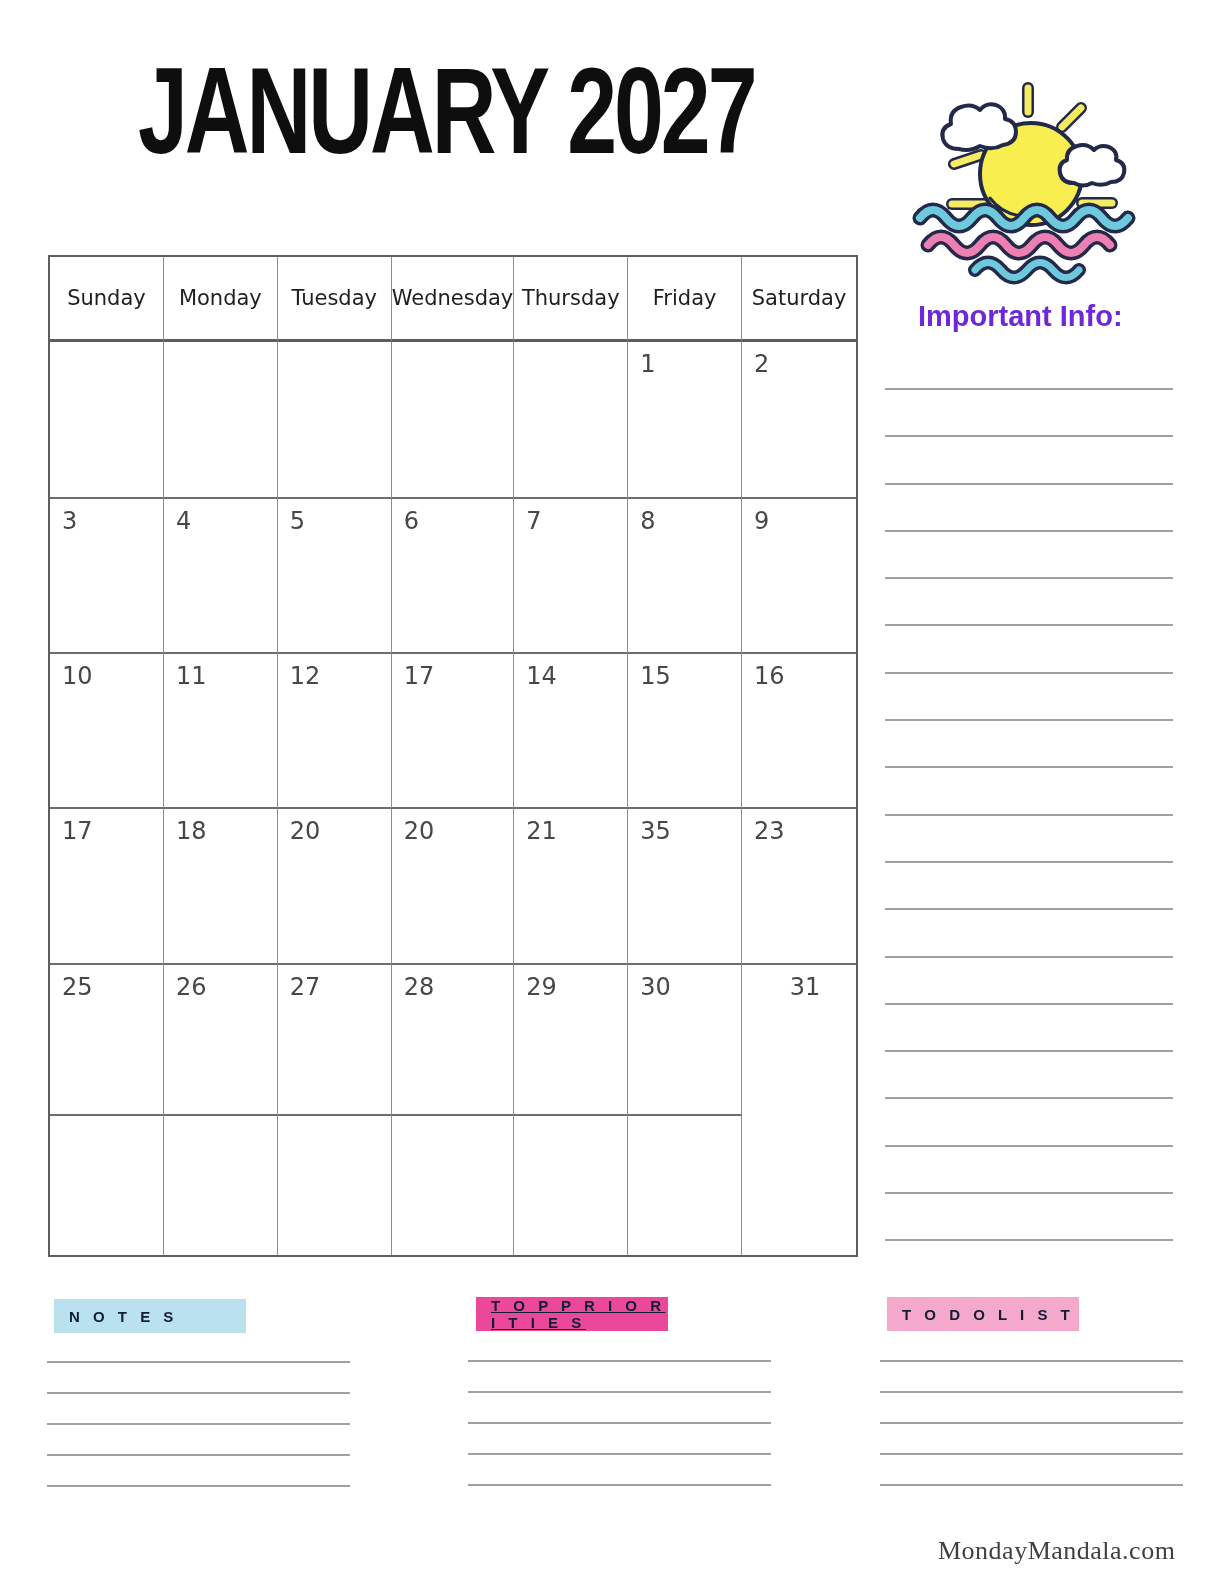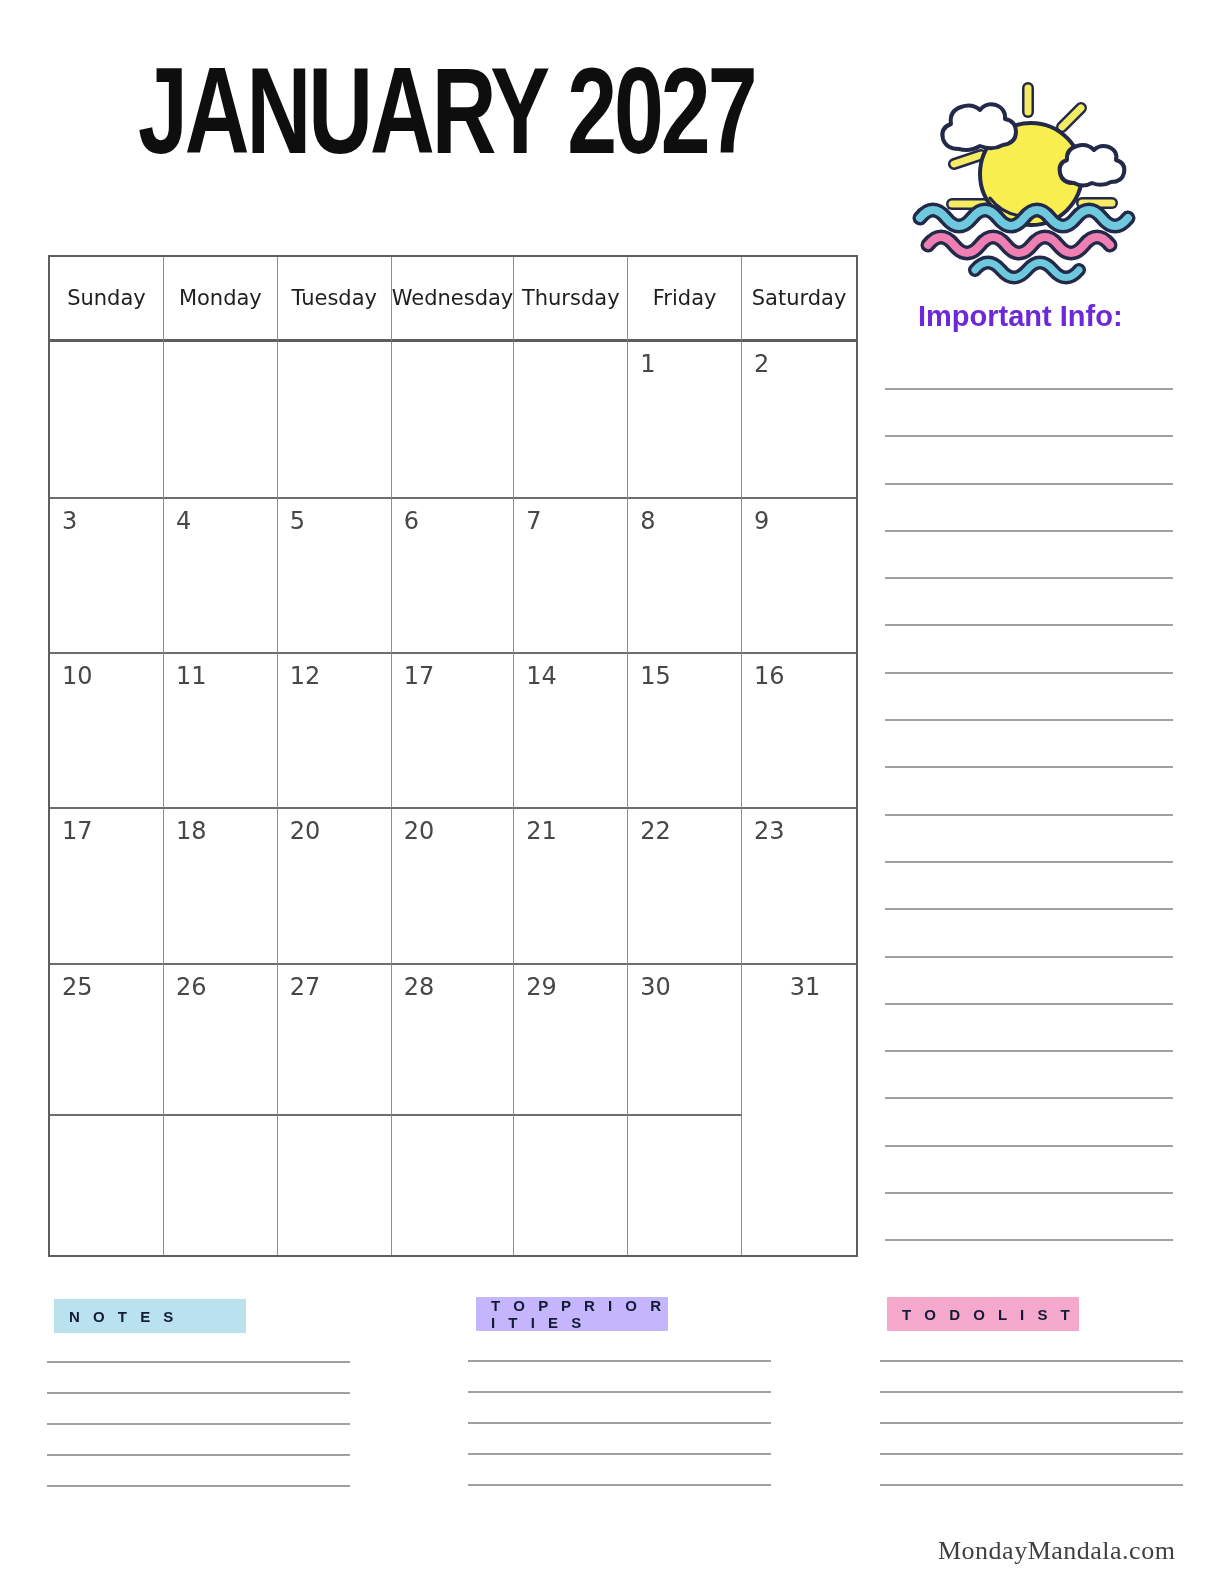--- a/index.html
+++ b/index.html
@@ -166,21 +166,21 @@
       <div class="day">12</div>
       <div class="day">17</div>
       <div class="day">14</div>
       <div class="day">15</div>
       <div class="day">16</div>
       <div class="day">17</div>
       <div class="day">18</div>
       <div class="day">20</div>
       <div class="day">20</div>
       <div class="day">21</div>
-      <div class="day">22</div>
+      <div class="day">35</div>
       <div class="day">23</div>
       <div class="day">25</div>
       <div class="day">26</div>
       <div class="day">27</div>
       <div class="day">28</div>
       <div class="day">29</div>
       <div class="day">30</div>
       <div class="day">31</div>
       <div class="day"></div>
       <div class="day"></div>
@@ -192,21 +192,21 @@
 
   <div class="tag tag-notes" style="background: rgb(185, 226, 238);">N O T E S</div>
   <div class="sec-lines lines-notes" id="notesLines">
       <div class="line"></div>
       <div class="line"></div>
       <div class="line"></div>
       <div class="line"></div>
       <div class="line"></div>
     </div>
 
-  <div class="tag tag-priorities" style="background: #c4b5fd;">T O P   P R I O R I T I E S</div>
+  <div class="tag tag-priorities" style="background: #ec4899; text-decoration: underline;">T O P   P R I O R I T I E S</div>
   <div class="sec-lines lines-priorities" id="prioritiesLines">
       <div class="line"></div>
       <div class="line"></div>
       <div class="line"></div>
       <div class="line"></div>
       <div class="line"></div>
     </div>
 
   <div class="tag tag-todo" style="background: rgb(244, 168, 204);">T O   D O   L I S T</div>
   <div class="sec-lines lines-todo" id="todoLines">

